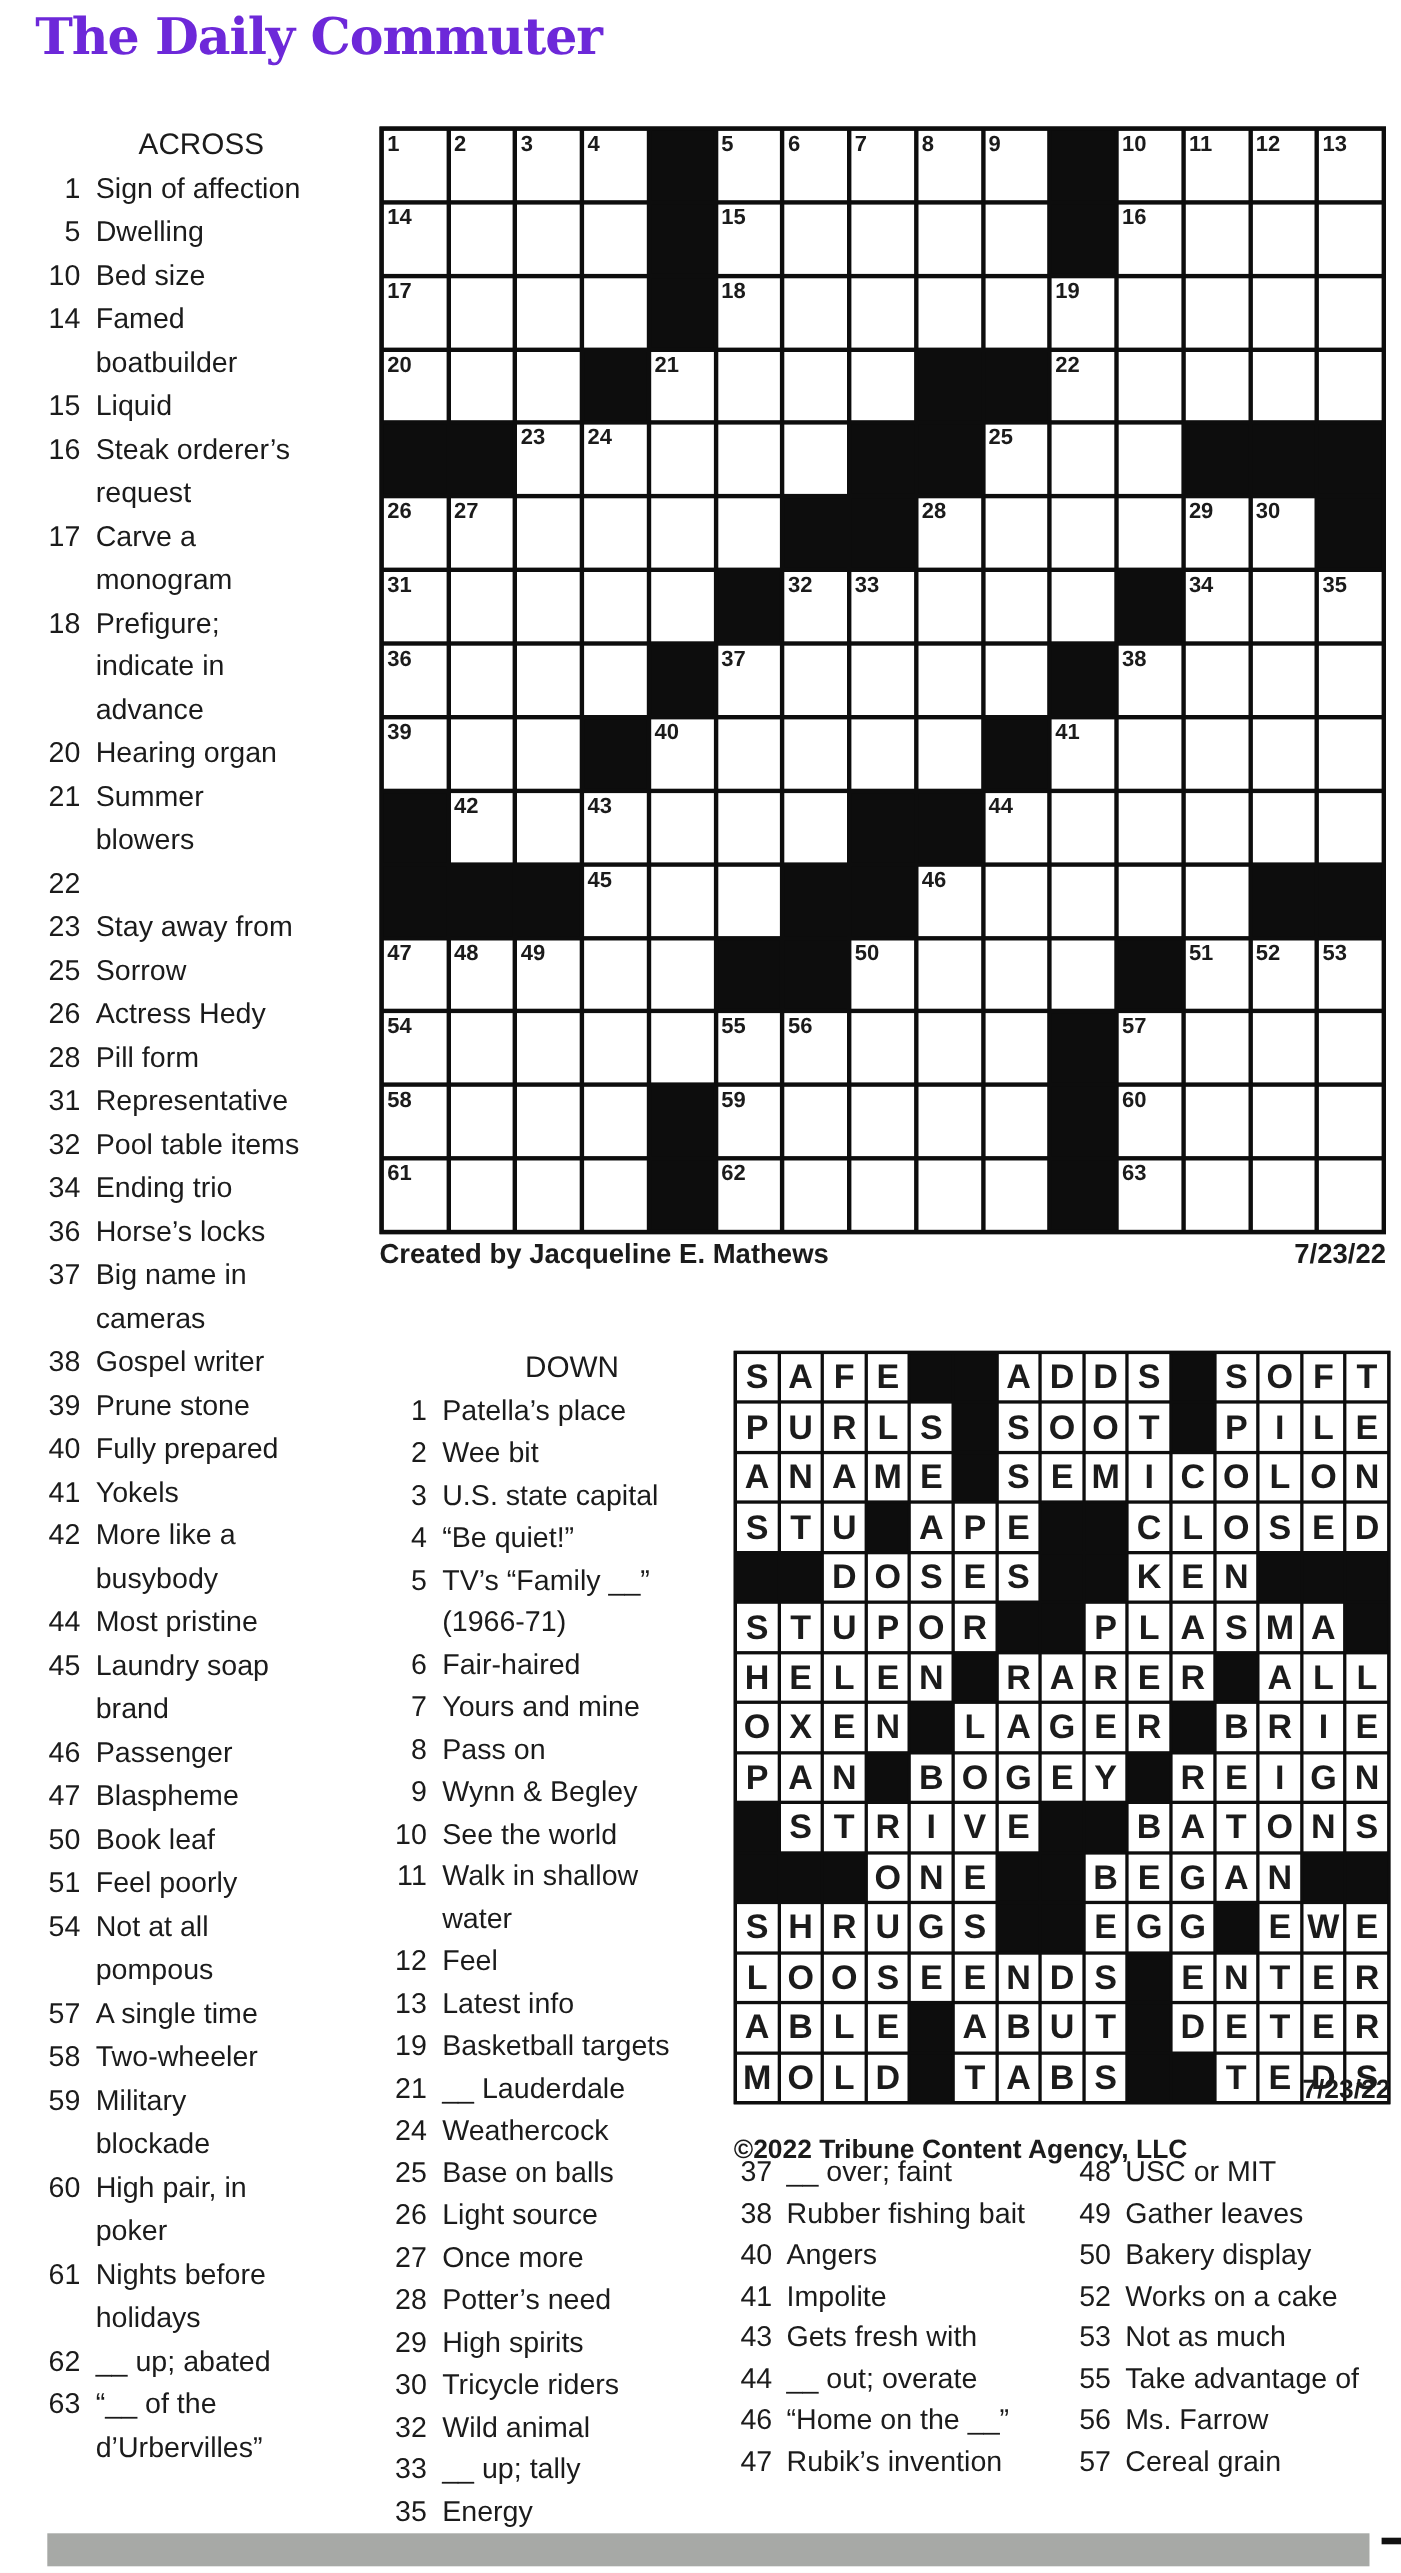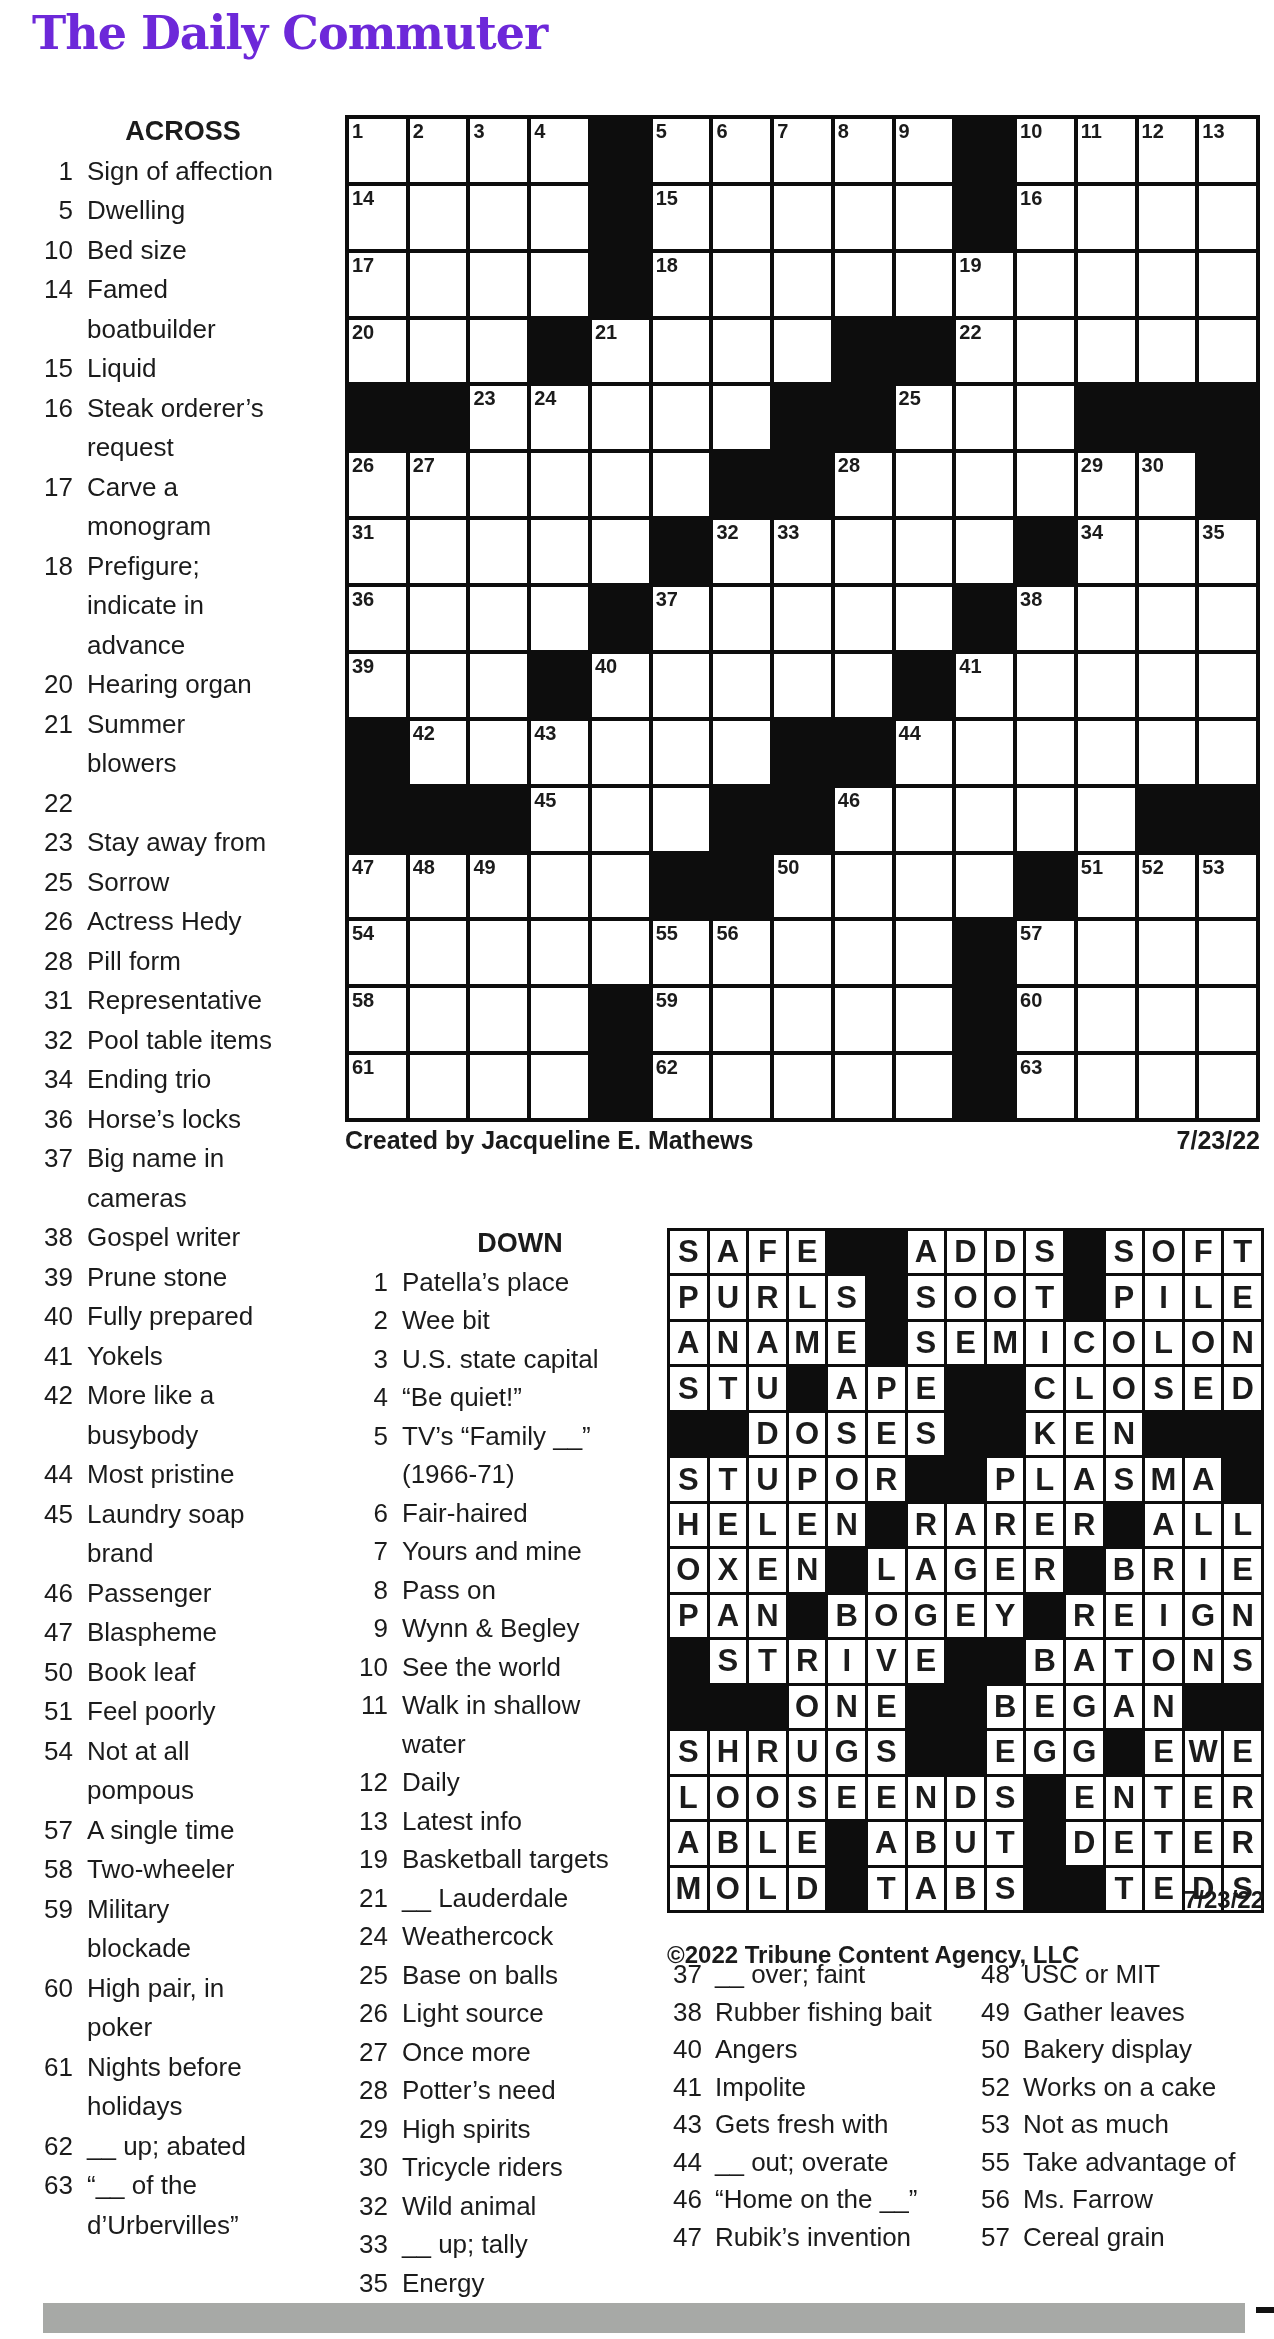--- a/index.html
+++ b/index.html
@@ -4,21 +4,21 @@
 <style>
   * { margin:0; padding:0; box-sizing:border-box; }
   body { background:#e9e9e9; font-family:"Liberation Sans", sans-serif; color:#1b1b1b; }
   .page { position:relative; width:1274px; height:2339px; background:#ffffff; overflow:hidden; margin:0 auto; }
 
   .title { position:absolute; left:32px; top:6px; font-family:"DejaVu Serif", serif;
            font-weight:bold; font-size:46px; color:#6d28d9; letter-spacing:-1px; }
 
   
   .clue-col { position:absolute; }
-  .list-header { font-weight:bold; font-size:27px; text-align:center; }
+  .list-header { font-weight:normal; font-size:27px; text-align:center; }
   .clue { display:flex; align-items:flex-start; }
   .cnum { flex:0 0 33px; text-align:right; }
   .ctext { margin-left:14px; }
 
   .across-col { left:40px; top:112px; width:245px; font-size:26px; line-height:39.5px; }
   .across-col .list-header { margin-left:47px; width:192px; }
   .across-col .ctext { width:192px; }
 
   .down-col { left:355px; top:1224px; width:292px; font-size:26px; line-height:38.5px; }
   .down-col .list-header { margin-left:45px; width:240px; }
@@ -624,21 +624,21 @@
         <div class="clue">
           <span class="cnum">10</span>
           <span class="ctext">See the world</span>
         </div>
         <div class="clue">
           <span class="cnum">11</span>
           <span class="ctext">Walk in shallow water</span>
         </div>
         <div class="clue">
           <span class="cnum">12</span>
-          <span class="ctext">Daily</span>
+          <span class="ctext">Feel</span>
         </div>
         <div class="clue">
           <span class="cnum">13</span>
           <span class="ctext">Latest info</span>
         </div>
         <div class="clue">
           <span class="cnum">19</span>
           <span class="ctext">Basketball targets</span>
         </div>
         <div class="clue">

